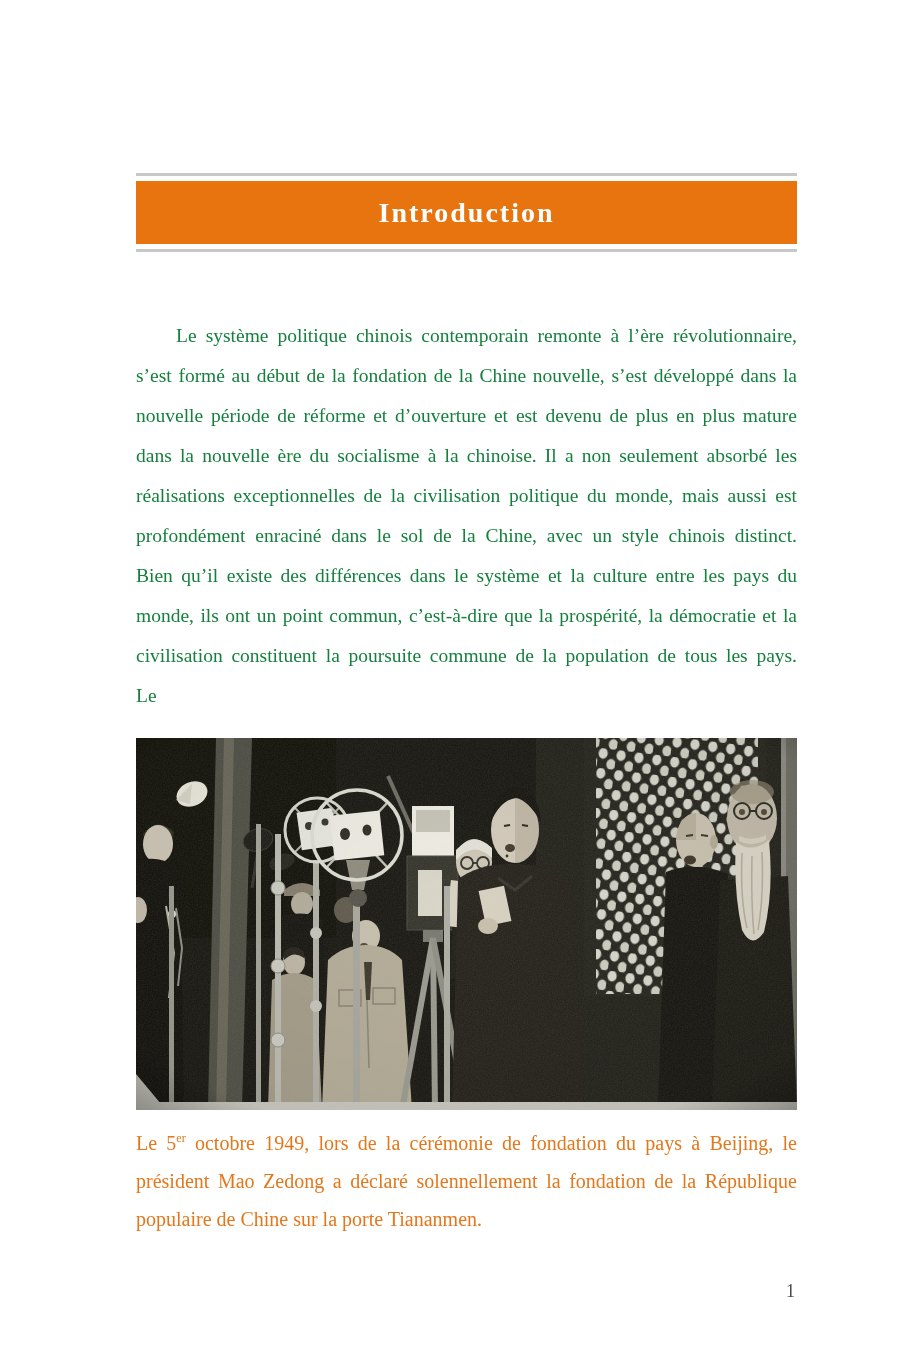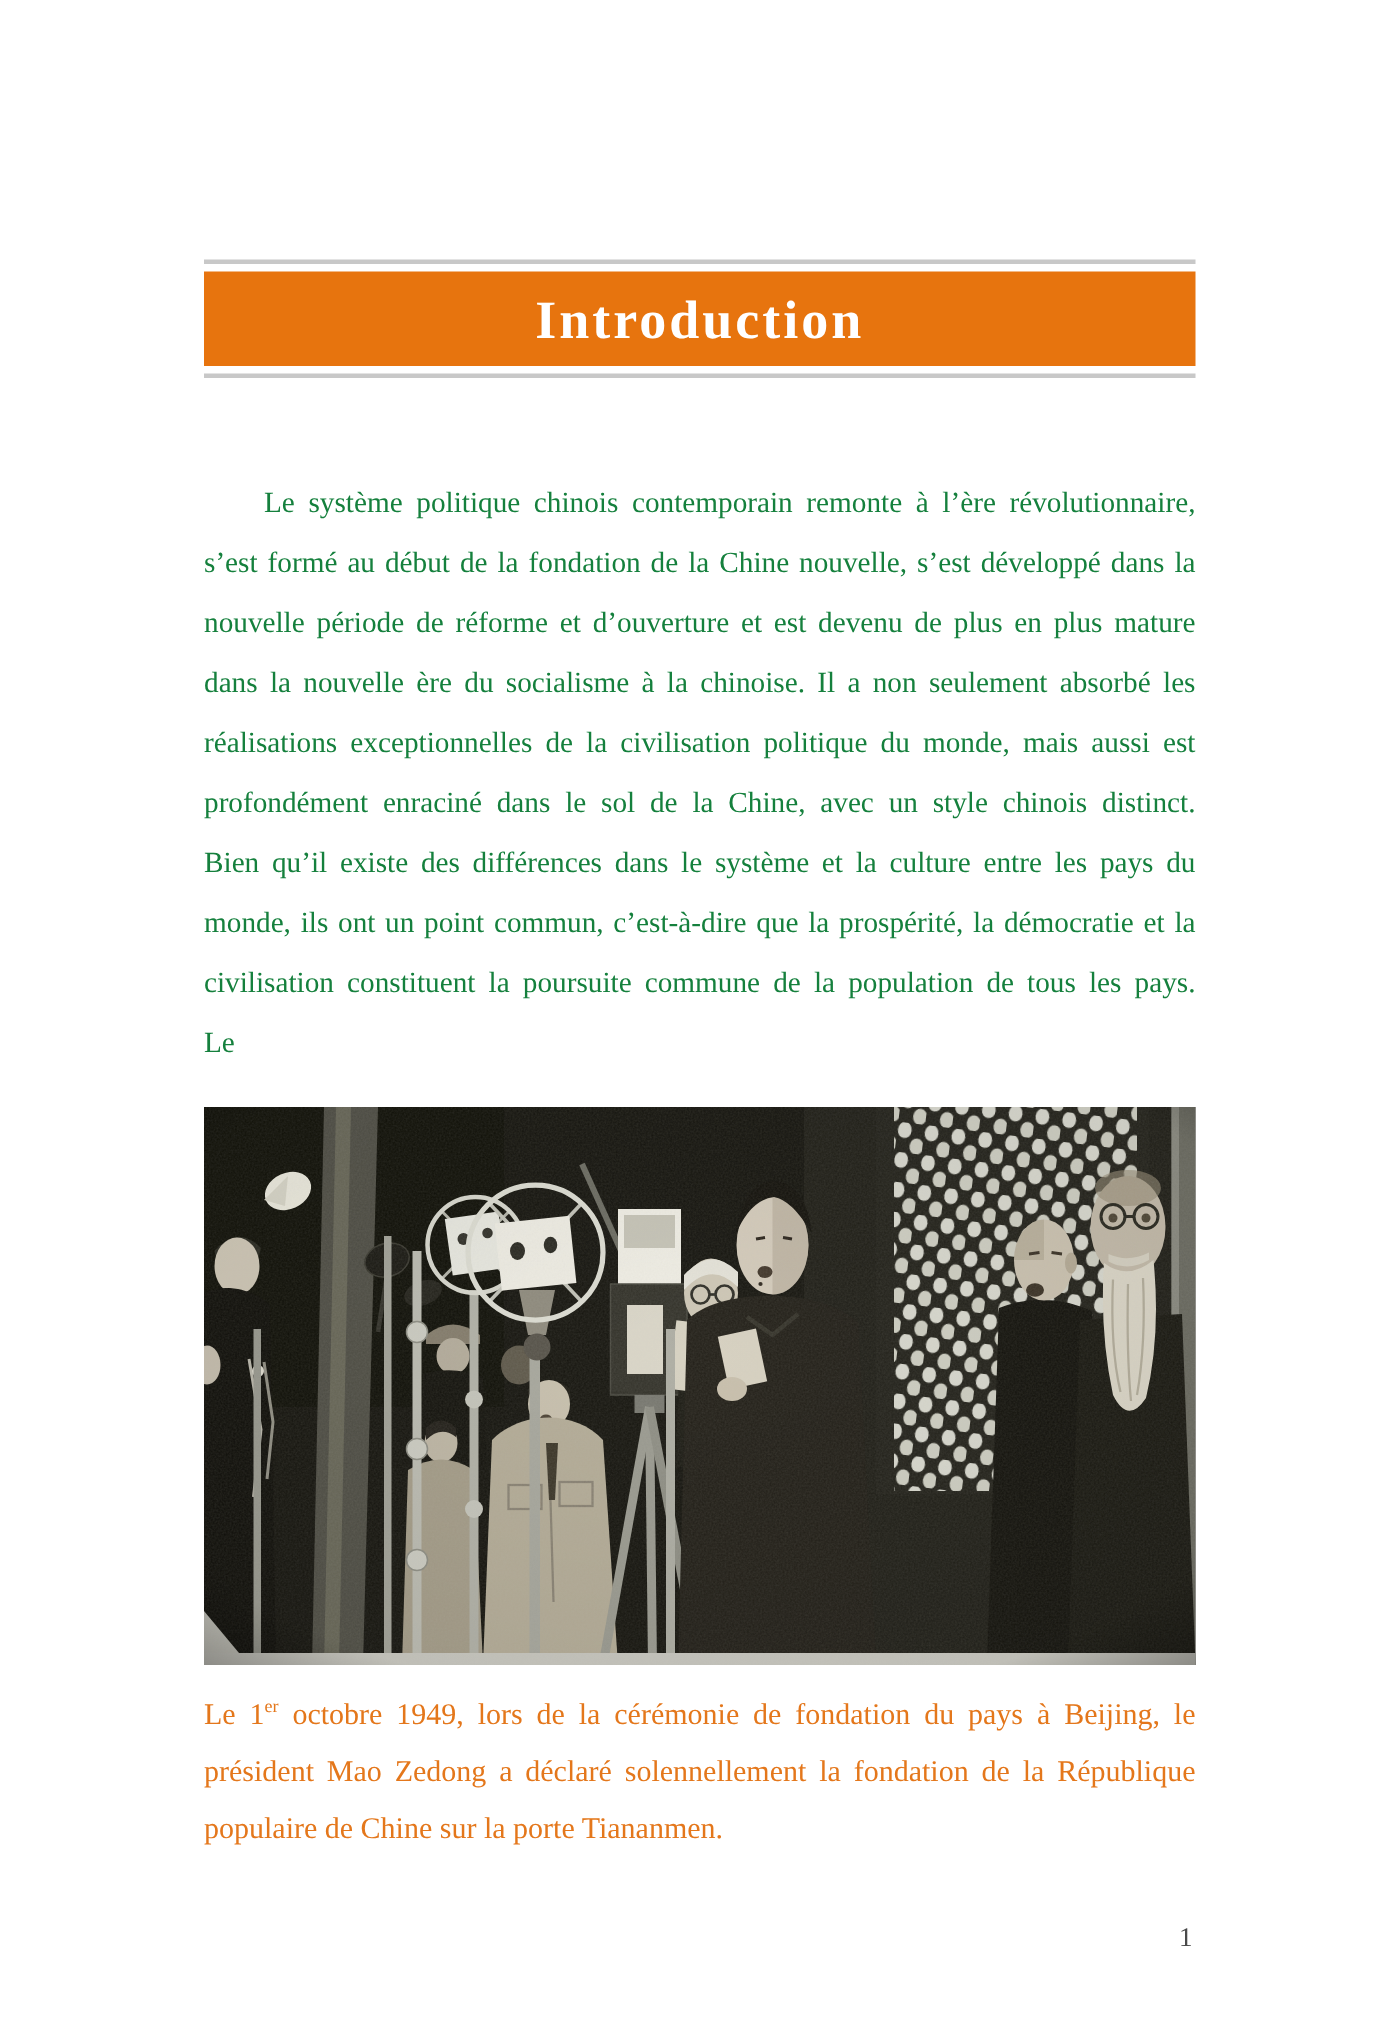--- a/index.html
+++ b/index.html
@@ -15,21 +15,21 @@
   .rule { height:3px; background:#c8c8c8; }
   .banner {
     margin:5px 0;
     height:63px;
     background:#e7740e;
     display:flex; align-items:center; justify-content:center;
   }
   .banner h1 {
     margin:0;
     color:#ffffff;
-    font-size:36px;
+    font-size:28px;
     font-weight:bold;
     letter-spacing:2px;
   }
   .body-text {
     margin:64px 0 0 0;
     font-size:19.5px;
     line-height:40px;
     text-align:justify;
     text-indent:40px;
     color:#15803d;
@@ -236,17 +236,17 @@
         <rect x="308" y="148" width="6" height="224" fill="#aeaea4"></rect>
         <polygon points="0,336 30,372 0,372" fill="#c9c8bf"></polygon>
       </g>
 
       <rect x="0" y="364" width="661" height="8" fill="#cac9c1"></rect>
       <rect width="661" height="372" filter="url(#grain)" opacity="0.5"></rect>
       <rect width="661" height="372" fill="url(#vig)"></rect>
     </svg>
   </figure>
 
-  <p class="caption"><span>Le 1</span><sup>er</sup><span> octobre 1949, lors de la cérémonie de fondation du pays à Beijing, le président Mao Zedong a déclaré solennellement la fondation de la République populaire de Chine sur la porte Tiananmen.</span></p>
+  <p class="caption"><span>Le 5</span><sup>er</sup><span> octobre 1949, lors de la cérémonie de fondation du pays à Beijing, le président Mao Zedong a déclaré solennellement la fondation de la République populaire de Chine sur la porte Tiananmen.</span></p>
 
   <div class="page-number">1</div>
 
 </div>
 
 </body></html>

